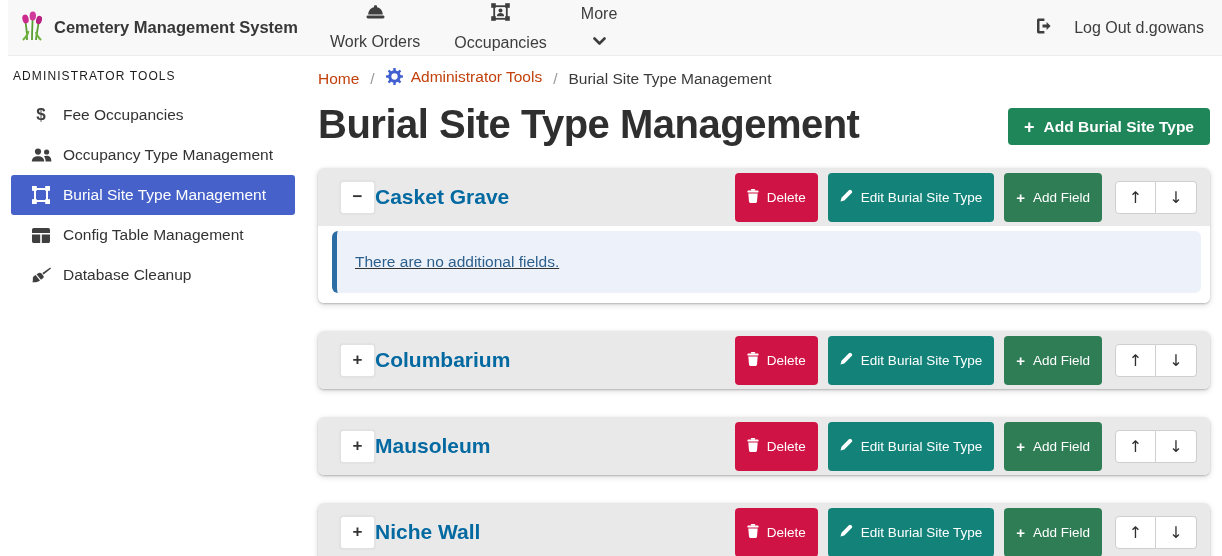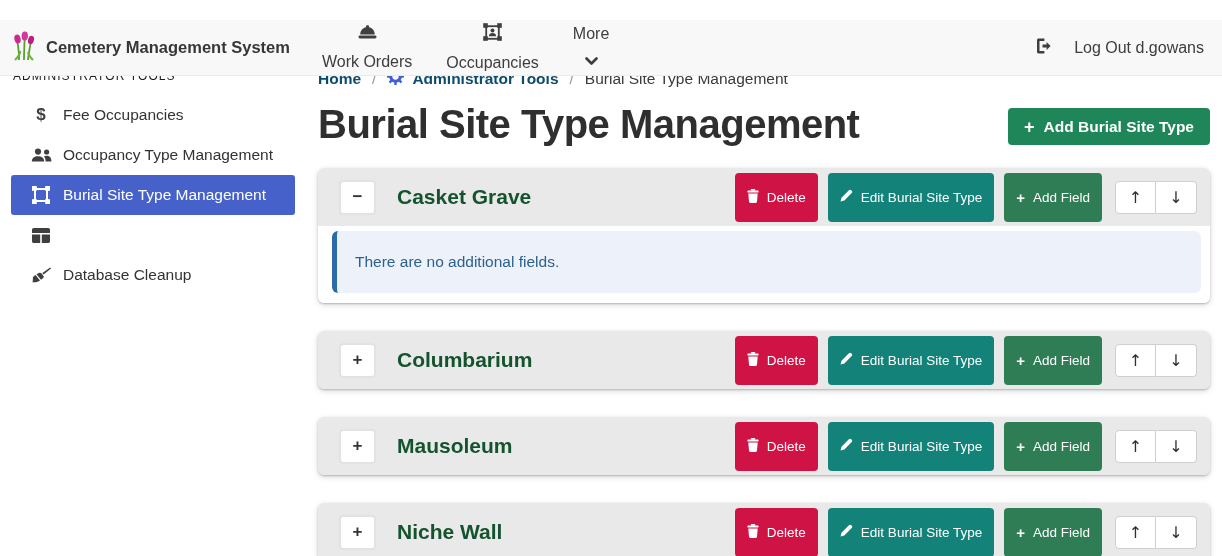--- a/index.html
+++ b/index.html
@@ -5,23 +5,23 @@
   * { box-sizing: border-box; }
   html,body { margin:0; padding:0; }
   body {
     width:1222px; height:556px; overflow:hidden; position:relative;
     background:#ffffff; color:#333;
     font-family:"Liberation Sans","DejaVu Sans",sans-serif;
   }
 
   
   .navbar {
-    position:absolute; top:0; left:0; right:0; height:56px;
+    position:absolute; top:0; left:8px; right:0; height:56px;
     background:#f8f8f8; border-bottom:1px solid #ececec;
-    display:flex; align-items:center; padding:0 18px 0 12px; z-index:20;margin-top:20px;
+    display:flex; align-items:center; padding:0 18px 0 12px; z-index:20;
   }
   .brand { display:flex; align-items:center; gap:10px; margin-right:32px; cursor:pointer; }
   .brand-title { font-weight:700; font-size:16.5px; color:#373737; }
   .nav-item { display:flex; align-items:center; gap:9px; font-size:16px; color:#3d3d3d; margin-right:34px; cursor:pointer;flex-direction:column; }
   .nav-item svg { flex:0 0 auto; }
   .nav-right { margin-left:auto; display:flex; align-items:center; gap:20px; font-size:16px; color:#3d3d3d; cursor:pointer; }
 
   
   .sidebar {
     position:absolute; top:56px; left:0; bottom:0; width:306px;
@@ -39,21 +39,21 @@
   .side-item.active { background:#4661c9; color:#fff; }
   .side-item.active .s-icon { color:#fff; }
   .side-item.active svg .ink { fill:#fff; }
   .side-item.active svg .ink-s { stroke:#fff; }
   svg .ink { fill:#3f3f3f; } svg .ink-s { stroke:#3f3f3f; fill:none; }
 
   
   .main { position:absolute; left:306px; top:56px; width:916px; padding:8px 12px 0 12px; }
 
   .breadcrumb { display:flex; align-items:center; gap:11px; font-size:15.5px; padding-top:4px; }
-  .crumb-link { color:#0c4a6e; display:flex; align-items:center; gap:8px; cursor:pointer;font-weight:bold; }
+  .crumb-link { color:#c2410c; display:flex; gap:8px; cursor:pointer; }
   .crumb-sep { color:#9a9a9a; }
   .crumb-current { color:#3a3a3a; }
 
   .title-row { display:flex; justify-content:space-between; align-items:flex-start; margin-top:12px; }
   .page-title { font-size:40px; font-weight:600; color:#2f2f2f; letter-spacing:-0.5px; line-height:1.18; margin:0; }
   .add-type-btn {
     background:#1f8659; color:#fff; border:none; border-radius:4px;
     font-size:15.5px; font-weight:600; padding:0 16px; height:37px; margin-top:7px;
     display:flex; align-items:center; gap:9px; cursor:pointer;
     font-family:inherit; white-space:nowrap;
@@ -68,41 +68,41 @@
   .panel-header {
     background:#e9e9e9; height:58px; display:flex; align-items:center;
     padding:0 13px 0 22px;
   }
   .toggle-btn {
     width:35px; height:33px; background:#fff; border:1px solid #e2e2e2; border-radius:3px;
     font-size:17px; font-weight:700; color:#333; cursor:pointer;
     display:flex; align-items:center; justify-content:center; font-family:inherit;
     box-shadow:0 0 2px rgba(0,0,0,0.10);
   }
-  .panel-title { font-size:21px; font-weight:700; color:#14532d; margin-left:22px; }
+  .panel-title { font-size:21px; font-weight:700; color:#0369a1; }
   .panel-actions { margin-left:auto; display:flex; align-items:center; gap:10px; }
   .btn {
     border:none; border-radius:4px; color:#fff; font-size:13.5px; height:49px;
     padding:16px 12px; display:flex; align-items:center; gap:8px; cursor:pointer;
     font-family:inherit; white-space:nowrap;
   }
   .btn .plus-glyph { font-size:15px; }
   .btn-delete { background:#d01345; }
   .btn-edit   { background:#13837a; }
   .btn-add    { background:#2e7d54; }
   .arrow-group { display:flex; margin-left:3px; }
   .arrow-btn {
     width:41px; height:33px; background:#fff; border:1px solid #cfcfcf; color:#2f2f2f;
     font-size:16px; display:flex; align-items:center; justify-content:center; cursor:pointer;
     font-family:"DejaVu Sans","Liberation Sans",sans-serif;
   }
   .arrow-btn.up   { border-radius:4px 0 0 4px; }
   .arrow-btn.down { border-radius:0 4px 4px 0; border-left:none; }
 
-  .panel-body { background:#fff; padding:5px 9px 10px 14px; }
+  .panel-body { background:#fff; padding:5px 9px 10px 14px;text-decoration:underline; }
   .alert-info {
     background:#edf2fa; border-left:5px solid #2c6ca4; border-radius:6px;
     padding:22px 18px; color:#2d5f8d; font-size:15.5px;
   }
 </style>
 </head>
 <body>
 
 <div class="navbar">
   <div class="brand">
@@ -199,20 +199,21 @@
   </div>
 
   <div class="side-item">
     <span class="s-icon">
       <svg width="18" height="15" viewBox="0 0 18 15">
         <path class="ink" d="M0 1.8 C0 0.8 0.8 0 1.8 0 L16.2 0 C17.2 0 18 0.8 18 1.8 L18 5 L0 5 Z"></path>
         <path class="ink" d="M0 6.6 L8.2 6.6 L8.2 15 L1.8 15 C0.8 15 0 14.2 0 13.2 Z"></path>
         <path class="ink" d="M9.8 6.6 L18 6.6 L18 13.2 C18 14.2 17.2 15 16.2 15 L9.8 15 Z"></path>
       </svg>
     </span>
+    <span>Config Table Management</span>
   </div>
 
   <div class="side-item">
     <span class="s-icon">
       <svg width="19" height="16" viewBox="0 0 19 16">
         <path class="ink" d="M18.2 0.4 L19 1.6 L11.6 7.4 L10.4 5.9 Z"></path>
         <path class="ink" d="M9.6 6.6 L11.3 8.7 C12 9.6 11.9 10.4 11.2 11 L9 12.8 L4.5 7.2 L6.9 6 C7.9 5.5 8.9 5.8 9.6 6.6 Z"></path>
         <path class="ink" d="M3.6 8 L8 13.5 C6.4 14.9 3.8 15.6 0.4 15.2 C0.9 13.9 1 12.9 0.8 11.4 C0.7 10.3 1.8 8.9 3.6 8 Z"></path>
       </svg>
     </span>

